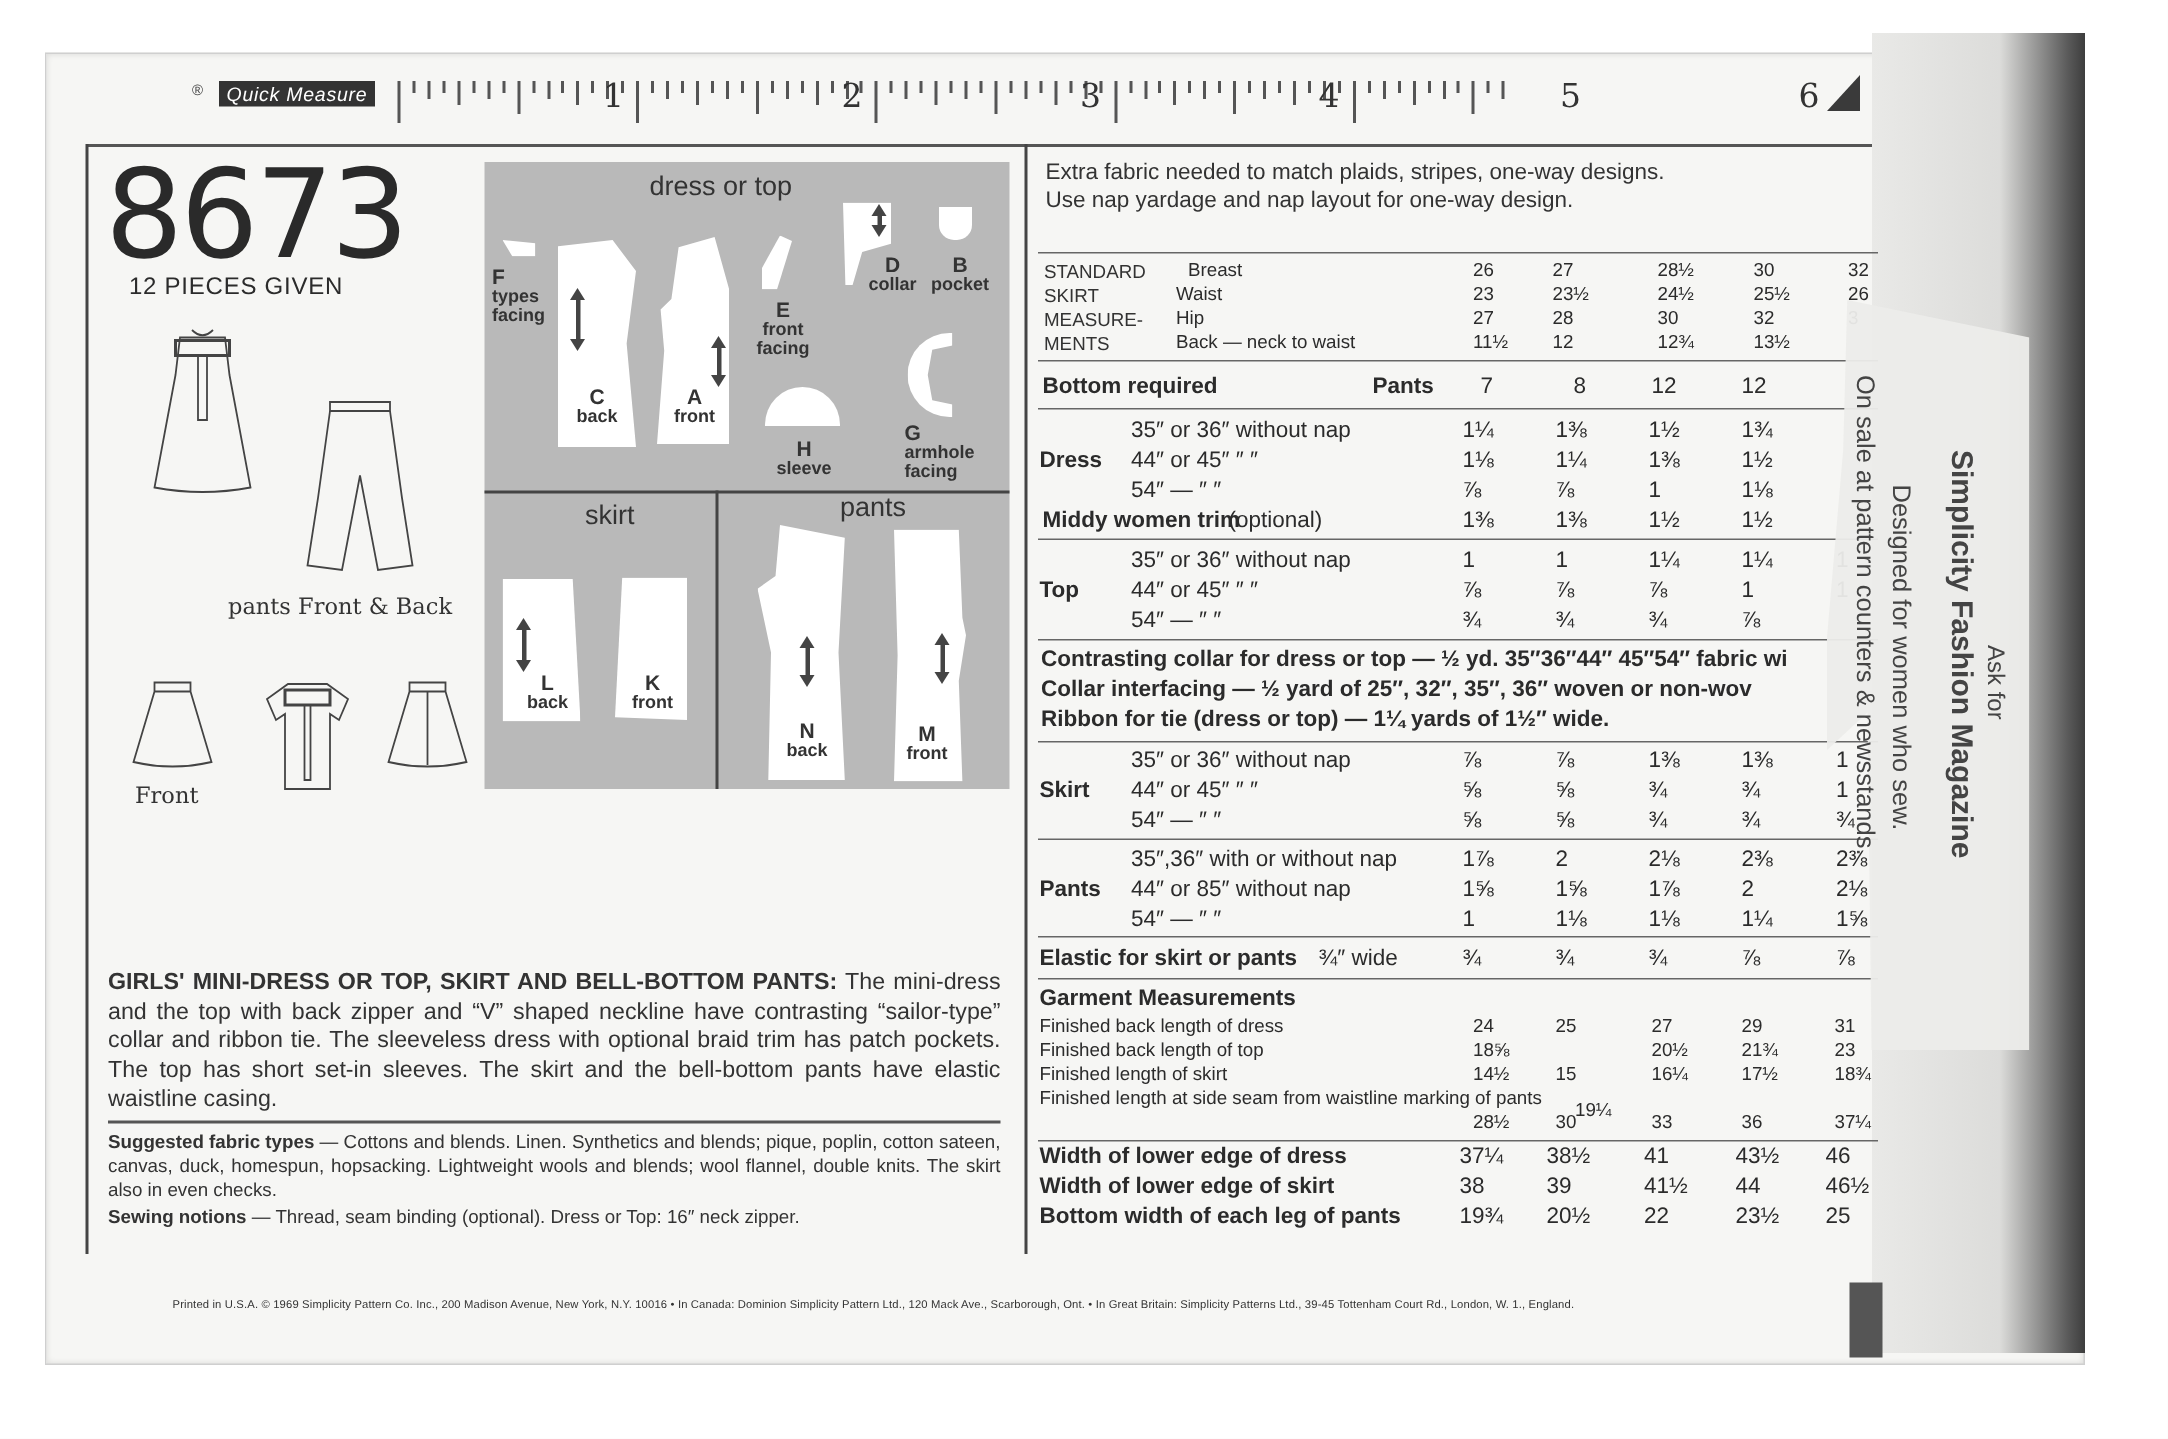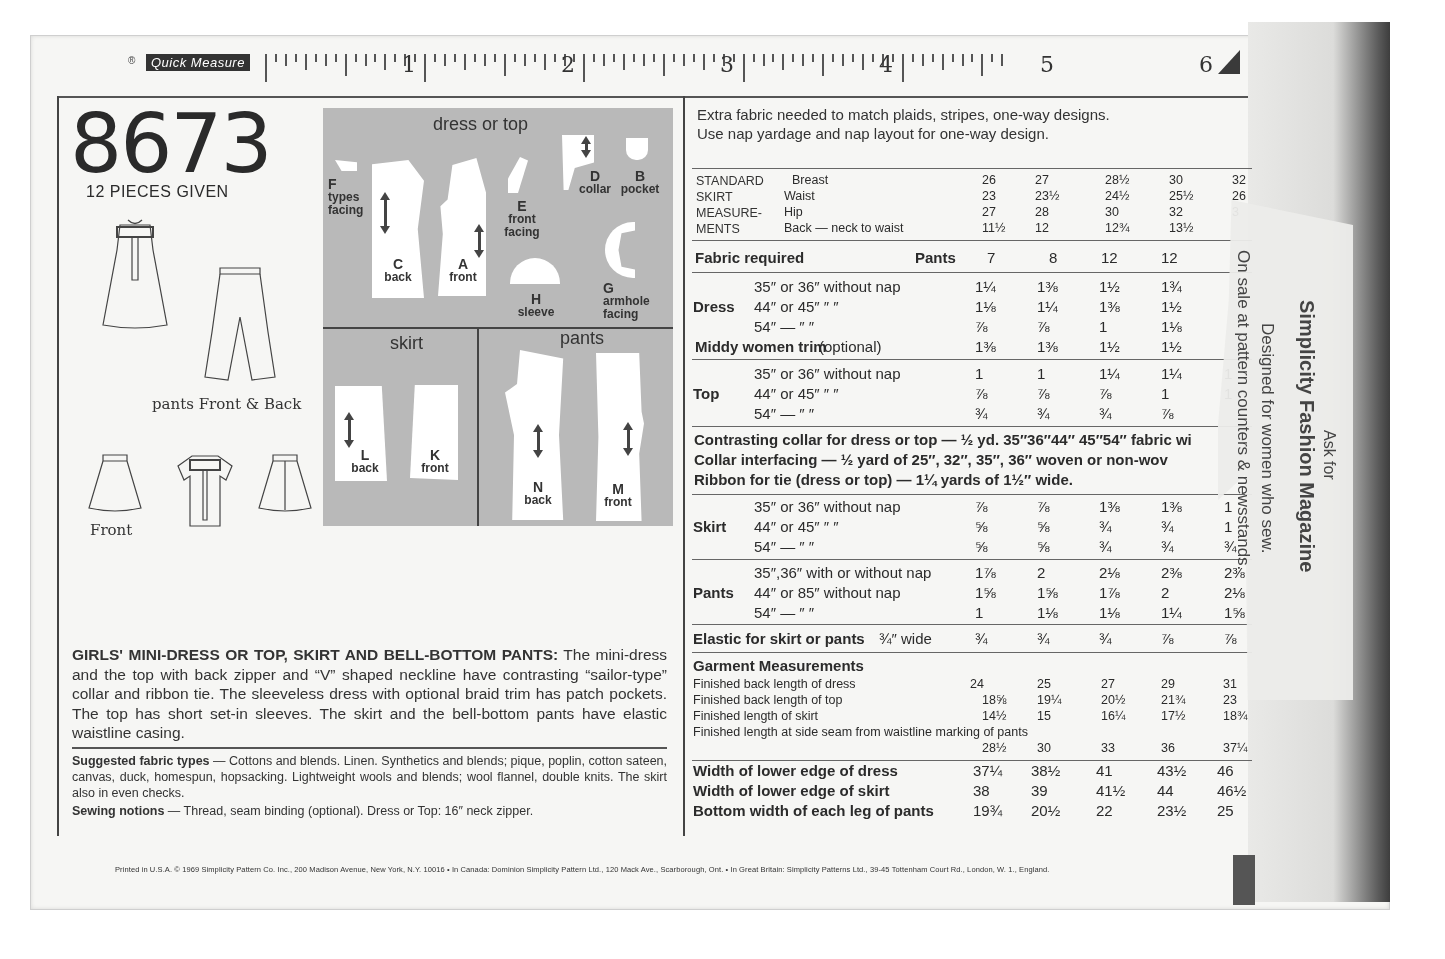--- a/index.html
+++ b/index.html
@@ -319,21 +319,21 @@
       <span class="cell sm" style="left: 290px;">11½</span>
       <span class="cell sm" style="left: 343px;">12</span>
       <span class="cell sm" style="left: 413px;">12¾</span>
       <span class="cell sm" style="left: 477px;">13½</span>
       <span class="cell sm" style="left: 540px;"></span>
     </div>
   </div>
 <div class="rule" style="top:240px;width:560px"></div>
 
 <div class="row" style="top:249px">
-  <span class="cell md bold" style="left:3px">Fabric required</span>
+  <span class="cell md bold" style="left:3px">Bottom required</span>
   <span class="cell md bold" style="left:223px">Pants</span>
   <span class="cell md" style="left:295px">7</span>
   <span class="cell md" style="left:357px">8</span>
   <span class="cell md" style="left:409px">12</span>
   <span class="cell md" style="left:469px">12</span>
 </div>
 <div class="rule" style="top:272px;width:560px"></div>
 
 <div id="fabric-rows">
     <div class="row" style="top: 298px; left: 693px;">
@@ -475,30 +475,30 @@
       <span class="cell md" style="left: 407px;">¾</span>
       <span class="cell md" style="left: 469px;">⅞</span>
       <span class="cell md" style="left: 532px;">⅞</span>
     </div>
     <div class="rule" style="top: 652px; width: 560px;"></div>
     <div class="row" style="top: 657px; left: 693px;">
       <span class="cell md bold" style="left: 0px;">Garment Measurements</span>
     </div>
     <div class="row" style="top: 677px;">
       <span class="cell sm" style="left: 1px;">Finished back length of dress</span>
-      <span class="cell sm" style="left: 278px;">24</span>
+      <span class="cell sm" style="left: 290px;">24</span>
       <span class="cell sm" style="left: 345px;">25</span>
       <span class="cell sm" style="left: 409px;">27</span>
       <span class="cell sm" style="left: 469px;">29</span>
       <span class="cell sm" style="left: 531px;">31</span>
     </div>
     <div class="row" style="top: 693px;">
       <span class="cell sm" style="left: 1px;">Finished back length of top</span>
       <span class="cell sm" style="left: 290px;">18⅝</span>
-      <span class="cell sm" style="left: 345px;">19¼</span>
+      <span class="cell sm" style="left: 358px; margin-top: 40px;">19¼</span>
       <span class="cell sm" style="left: 409px;">20½</span>
       <span class="cell sm" style="left: 469px;">21¾</span>
       <span class="cell sm" style="left: 531px;">23</span>
     </div>
     <div class="row" style="top: 709px;">
       <span class="cell sm" style="left: 1px;">Finished length of skirt</span>
       <span class="cell sm" style="left: 290px;">14½</span>
       <span class="cell sm" style="left: 345px;">15</span>
       <span class="cell sm" style="left: 409px;">16¼</span>
       <span class="cell sm" style="left: 469px;">17½</span>

